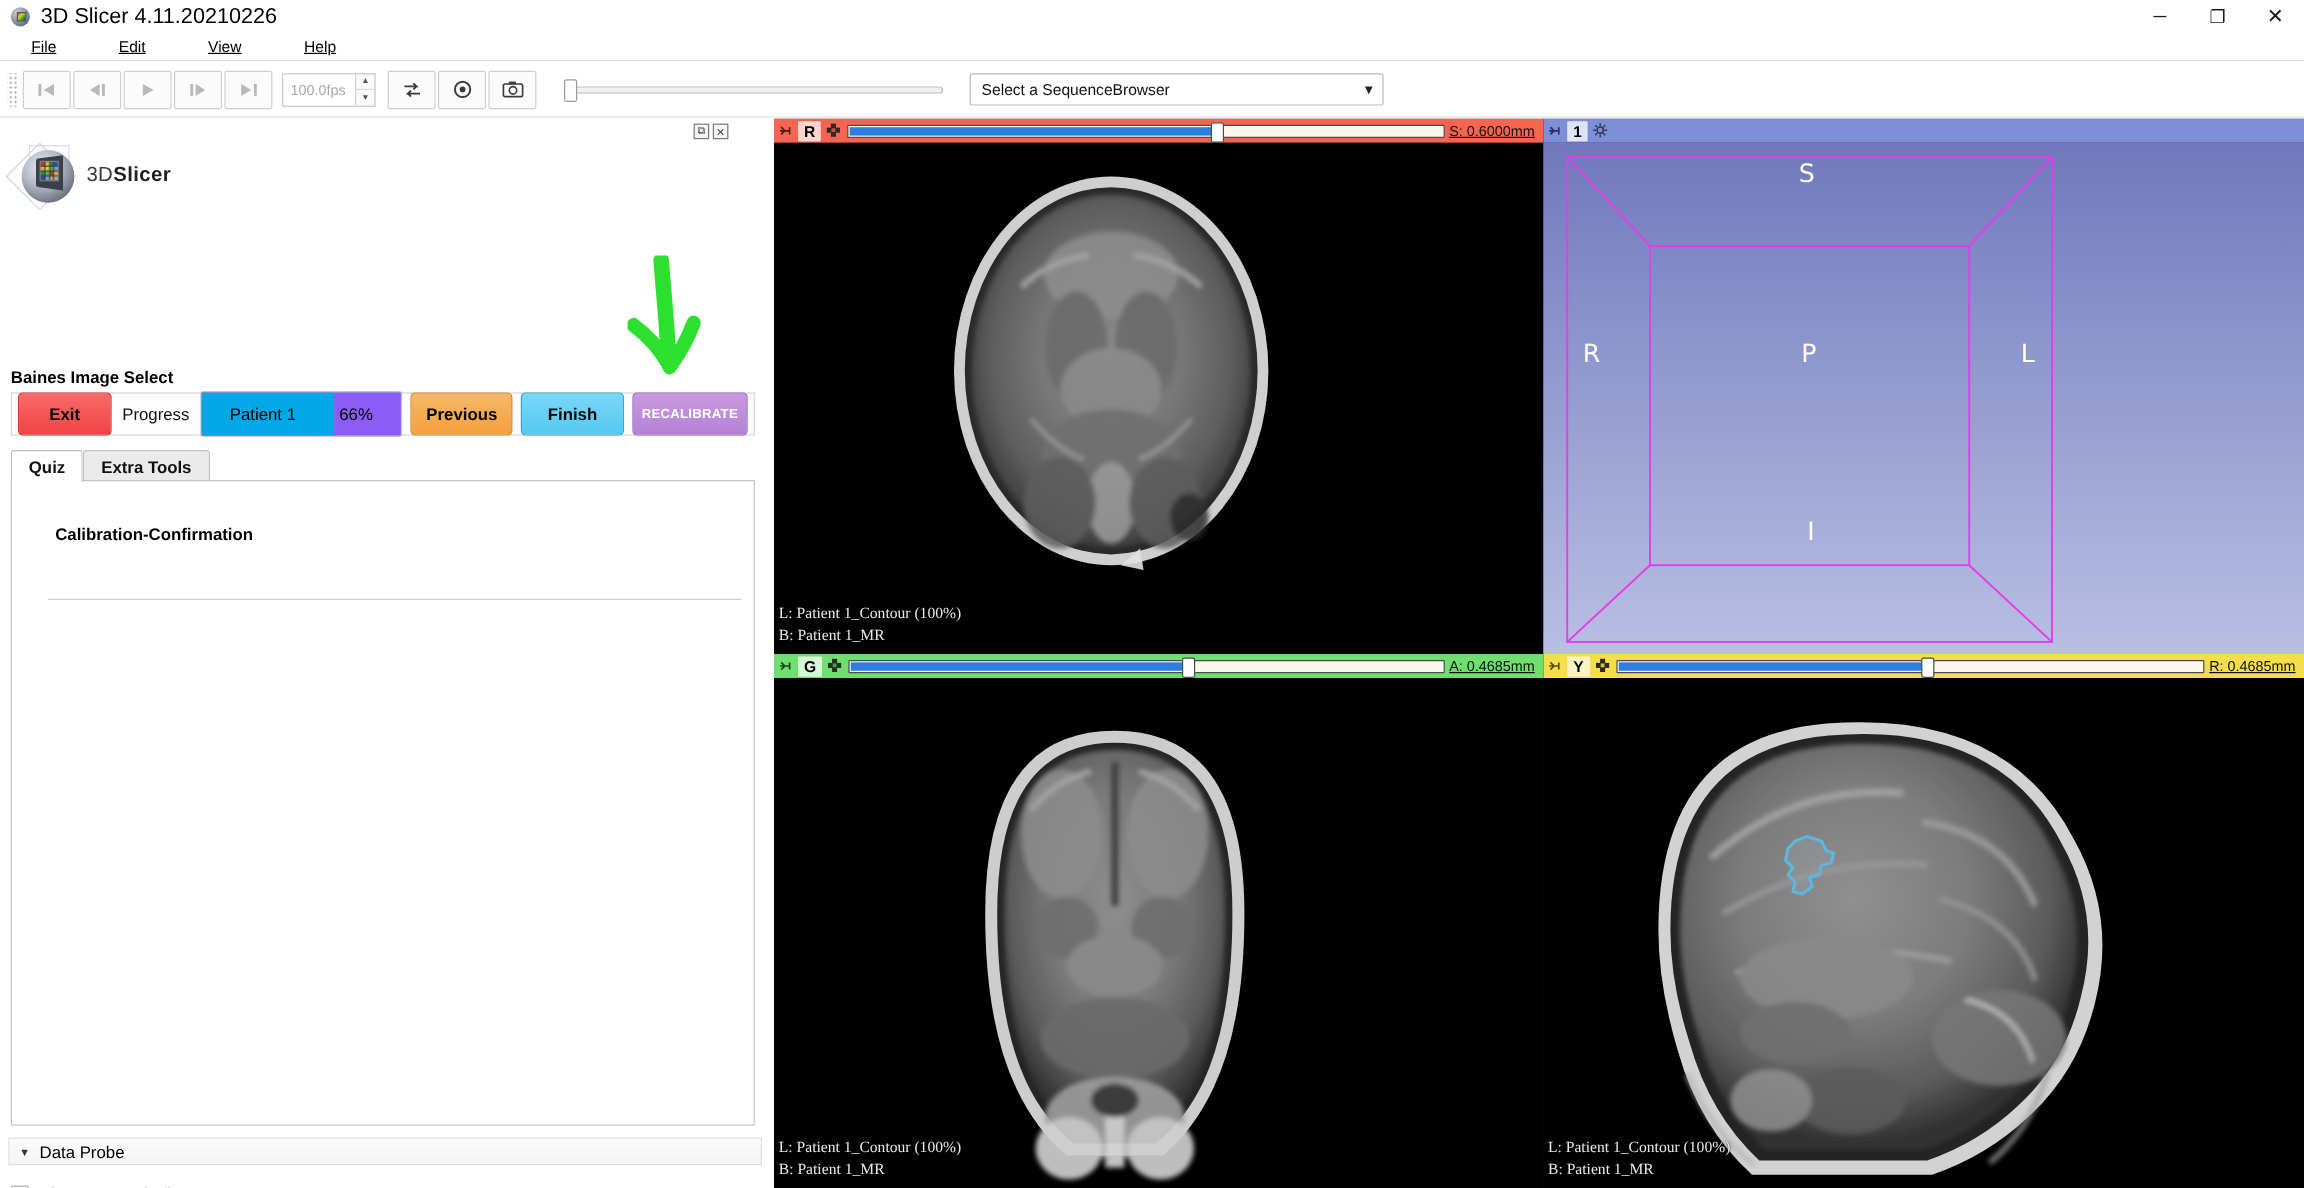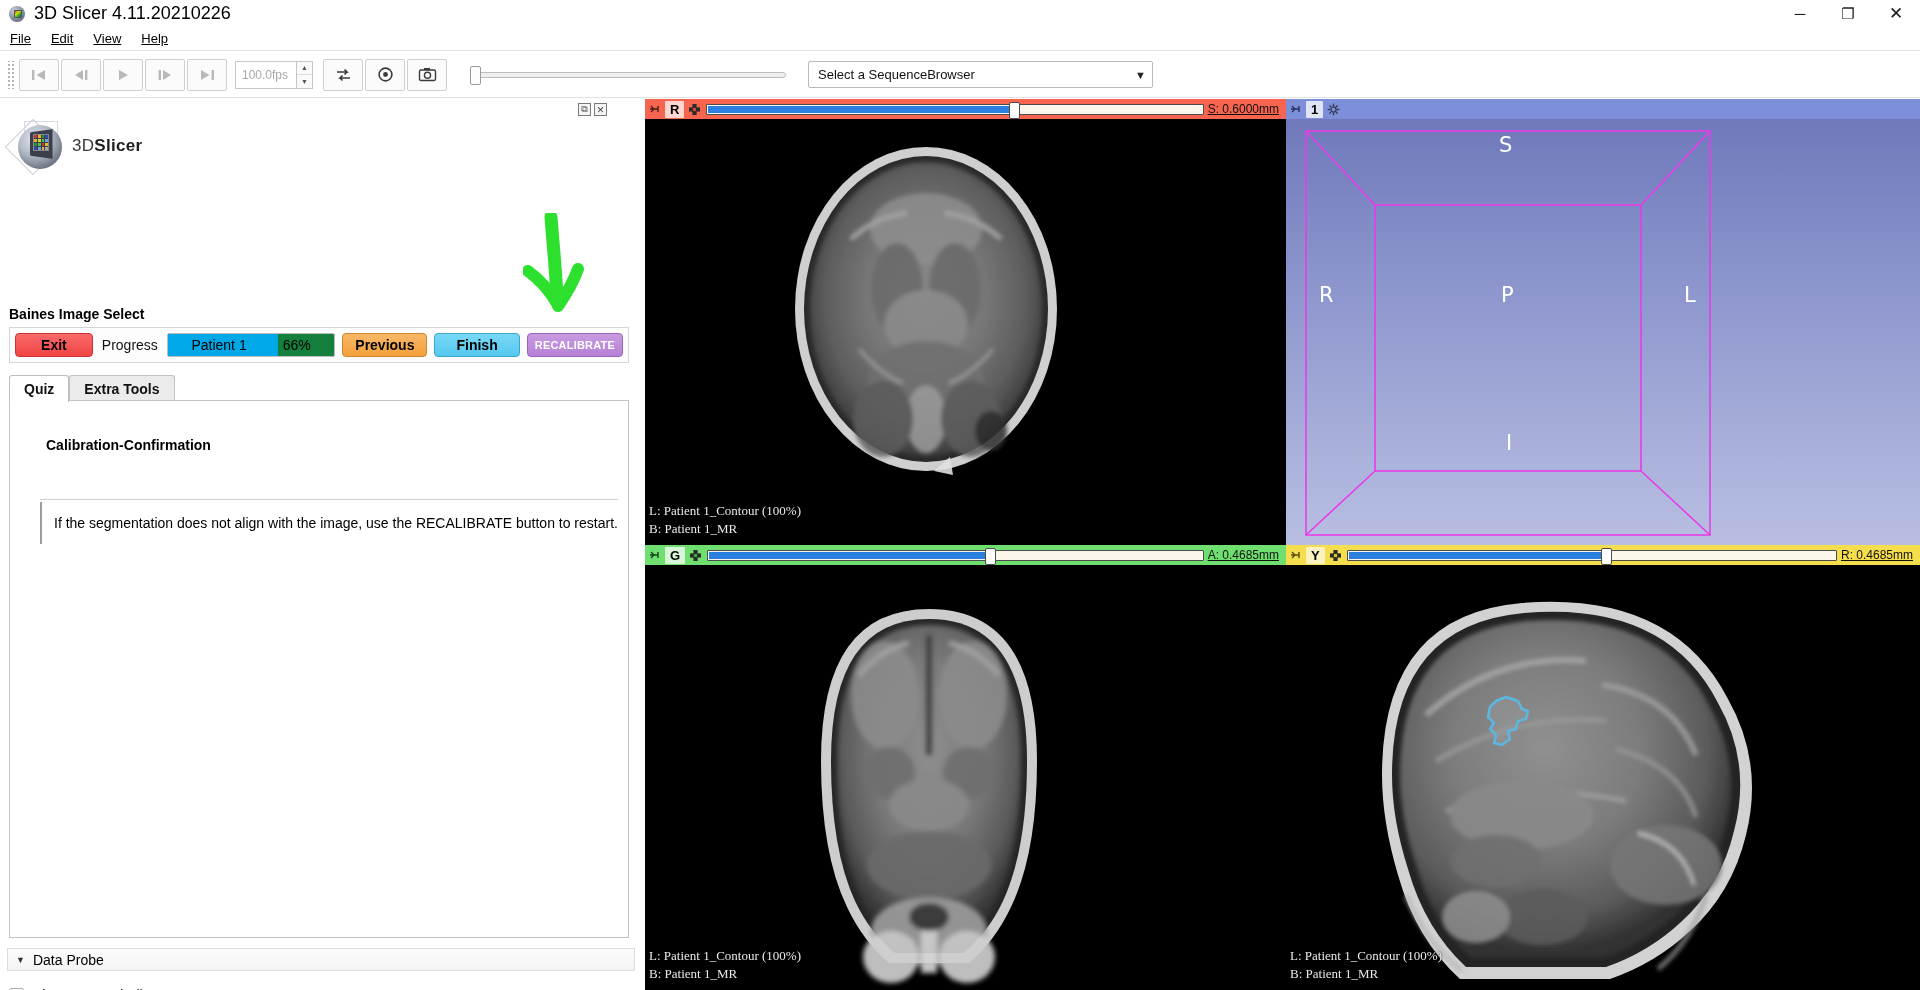--- a/index.html
+++ b/index.html
@@ -34,21 +34,21 @@
   }
   .tb-btn.close-btn { font-size: 17px; }
 
   
   .menubar {
     position: absolute; left: 0; top: 27px; width: 1920px; height: 24px;
     background: #ffffff; display: flex; align-items: center;
     border-bottom: 1px solid #e2e2e2;
   }
   .menu-item {
-    padding: 2px 10px; font-size: 13px; color: #000; cursor: default;
+    padding: 2px 26px; font-size: 13px; color: #000; cursor: default;
   }
   .menu-item u { text-decoration: underline; }
 
   
   .toolbar {
     position: absolute; left: 0; top: 52px; width: 1920px; height: 46px;
     background: #ffffff; display: flex; align-items: center;
     border-bottom: 1px solid #e2e2e2;
   }
   .grip { width: 9px; height: 28px; margin-left: 6px; margin-right: 4px;
@@ -123,27 +123,27 @@
     position: absolute; left: 9px; top: 207px; font-size: 14px; font-weight: bold; color: #000;
   }
 
   
   .btnrow {
     position: absolute; left: 9px; top: 228px; width: 620px; height: 36px;
     border: 1px solid #d5d5d5; background: #fdfdfd; display: flex; align-items: center;
     padding: 0 5px; gap: 7px;
   }
   .qbtn {
-    height: 24px; border-radius: 4px; display: flex; align-items: center; justify-content: center;
+    height: 36px; border-radius: 4px; display: flex; align-items: center; justify-content: center;
     font-size: 14px; font-weight: bold; color: #000; border: 1px solid rgba(0,0,0,.28);
   }
   .btn-exit { width: 84px; background: linear-gradient(#fa6a6a,#f04444); border-color:#c33; }
   .lbl-progress { font-size: 14px; color: #111; padding: 0 2px; font-weight: normal; }
   .progress-outer {
-    width: 182px; height: 24px; border: 1px solid #bcbcbc; background: #15803d;
+    width: 182px; height: 38px; border: 1px solid #bcbcbc; background: #8b5cf6;
     position: relative; border-radius: 2px; overflow: hidden;
   }
   .progress-fill { position: absolute; left: 0; top: 0; bottom: 0; background: #00a8e8; }
   .progress-text {
     position: absolute; inset: 0; display: flex; align-items: center; justify-content: center;
     font-size: 14px; color: #000; gap: 36px;
   }
   .btn-prev { width: 92px; background: linear-gradient(#f8b868,#f3a03c); border-color:#d0872b; }
   .btn-finish { width: 92px; background: linear-gradient(#79d8f7,#55c8ef); border-color:#3aa6cd; }
   .btn-recal { width: 104px; background: linear-gradient(#c89ae0,#b581d6); border-color:#9b63c0;
@@ -382,23 +382,20 @@
     </div>
 
     <div class="tabbar">
       <div class="tab active">Quiz</div>
       <div class="tab">Extra Tools</div>
     </div>
 
     <div class="tabpanel">
       <div class="quiz-heading">Calibration-Confirmation</div>
       <div class="quiz-sep"></div>
-      <div class="quiz-text-wrap">
-        <div class="quiz-text">If the segmentation does not align with the image, use the RECALIBRATE button to restart.</div>
-      </div>
     </div>
 
     <div class="probe-head">
       <span class="caret">▼</span>
       <span class="ptxt">Data Probe</span>
     </div>
 
     <div class="checkrow">
       <div class="cbox"></div>
       <div class="chk-label">Show Zoomed Slice</div>

